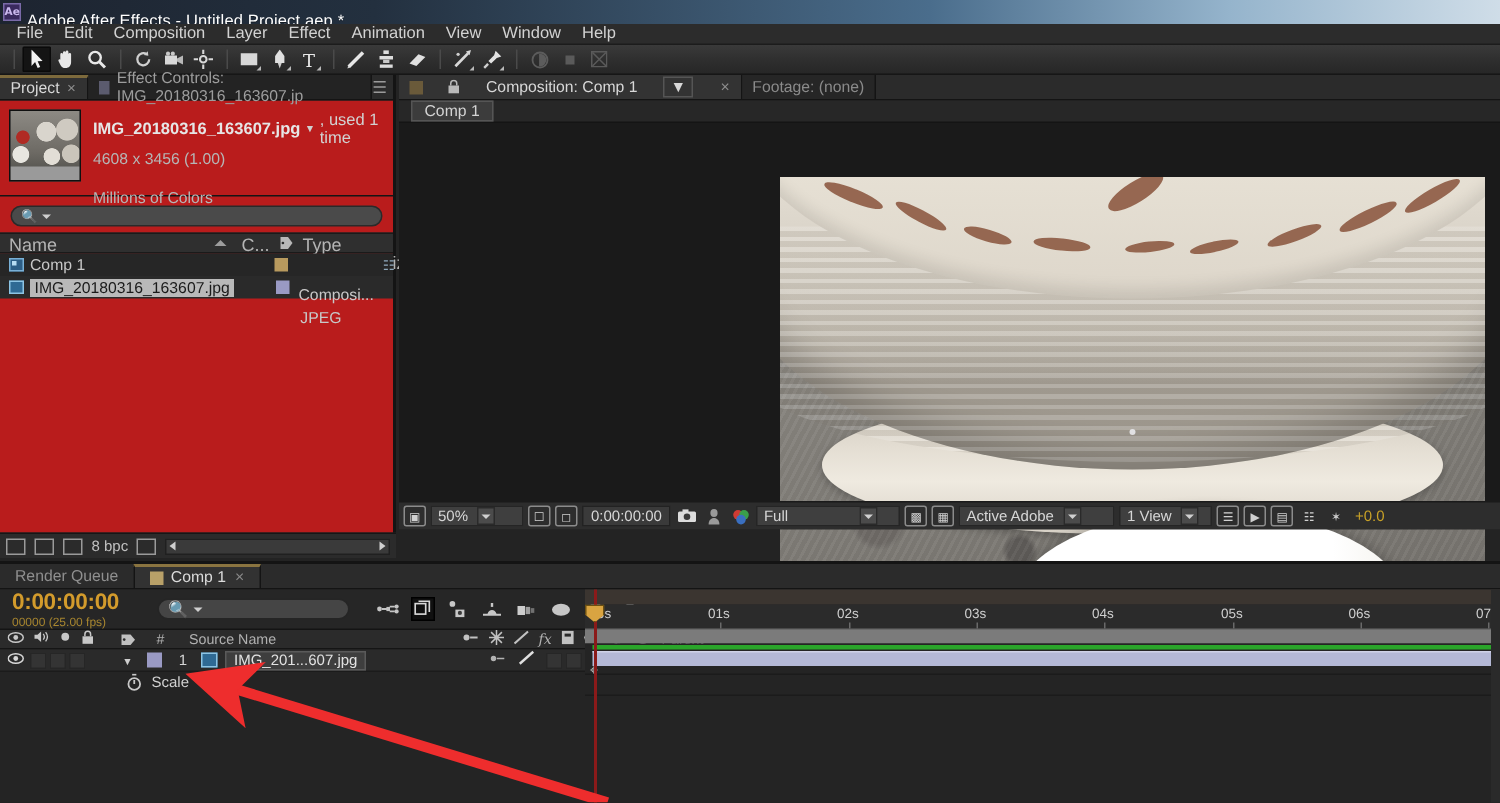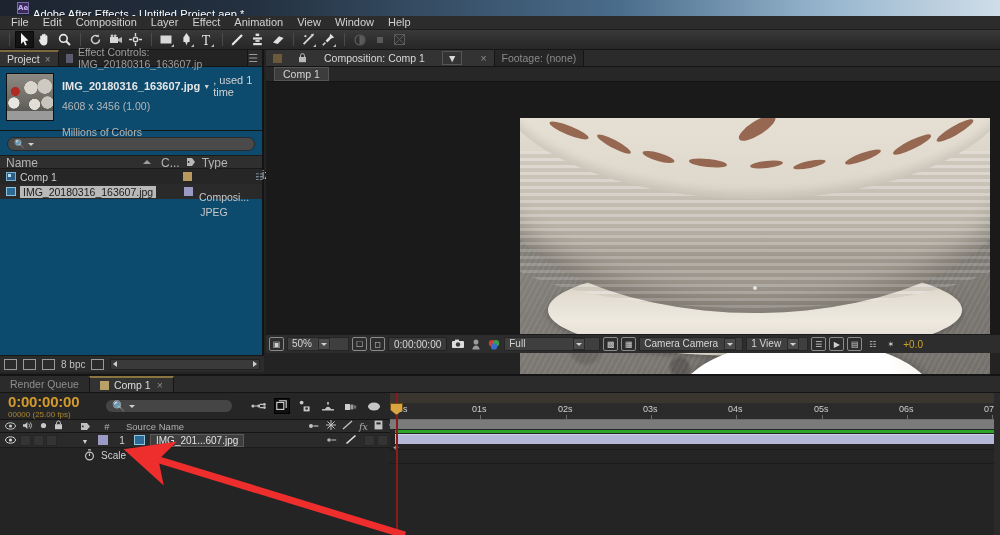--- a/index.html
+++ b/index.html
@@ -16,21 +16,21 @@
 
   
   .titlebar {
     position: absolute; left: 0; top: 0; width: 1000px; height: 16px;
     background: linear-gradient(90deg, #1d2430 0%, #23303f 25%, #4a6d8c 62%, #95b4cc 82%, #cfdde8 100%);
     display: flex; align-items: center; padding-left: 2px;
   }
   .ae-badge {
     width: 12px; height: 12px; background: #3a2a5e; border: 1px solid #7a6aa8;
     color: #cbb9ee; font-size: 7px; font-weight: bold; line-height: 10px; text-align: center;
-    margin-right: 4px; font-family: "DejaVu Sans", sans-serif; margin-left: 15px;
+    margin-right: 4px; font-family: "DejaVu Sans", sans-serif;
   }
   .title-text { color: #ffffff; font-size: 11px; letter-spacing: .1px; text-shadow: 0 1px 0 #00000066; margin-top: 11px; }
 
   
   .menubar {
     position: absolute; left: 0; top: 16px; width: 1000px; height: 14px;
     background: #2c2c2c; border-bottom: 1px solid #1c1c1c;
     display: flex; align-items: center; padding-left: 4px;
   }
   .menu-item { padding: 0 7px; font-size: 11px; color: #d2d2d2; line-height: 13px; cursor: default; }
@@ -49,21 +49,21 @@
   }
   .tool.active { background: #141414; box-shadow: inset 0 0 0 1px #0a0a0a; border-radius: 1px; }
   .tool svg { display: block; }
   .tool-sep { width: 1px; height: 13px; background: #4a4a4a; margin: 0 5px; }
   .tool .corner { position: absolute; right: 2px; bottom: 1px; width: 0; height: 0;
     border-left: 3px solid transparent; border-bottom: 3px solid #b9b9b9; }
 
   
   .project-panel {
     position: absolute; left: 0; top: 50px; width: 264px; height: 322px;
-    background: #0c4a6e; border-right: 2px solid #141414;
+    background: #b91c1c; border-right: 2px solid #141414;
   }
   .panel-tabbar {
     height: 17px; background: #2b2b2b; display: flex; align-items: stretch;
     border-bottom: 1px solid #141414;
   }
   .ptab {
     display: flex; align-items: center; padding: 0 7px; font-size: 10.5px;
     color: #9d9d9d; background: #232323; border-right: 1px solid #141414;
     position: relative;
   }
@@ -234,21 +234,21 @@
   .comp-bottombar {
     position: absolute; left: 0; bottom: 0; width: 734px; height: 19px;
     background: #2d2d2d; border-top: 1px solid #1a1a1a;
     display: flex; align-items: center; padding: 0 3px; gap: 3px;
   }
   .cb-ico { width: 15px; height: 14px; border: 1px solid #8b8b8b; border-radius: 2px;
             display:flex; align-items:center; justify-content:center; color:#d0d0d0; font-size:8px; }
   .cb-ico.plain { border: none; }
   .cb-sel {
     height: 14px; background: #3f3f3f; border: 1px solid #252525; display: flex;
-    align-items: flex-start; padding: 0 4px; font-size: 10px; color: #d6d6d6; gap: 6px;
+    align-items: center; padding: 0 4px; font-size: 10px; color: #d6d6d6; gap: 6px;
   }
   .cb-sel .dd { width: 12px; height: 12px; background: #4b4b4b; border: 1px solid #2a2a2a;
                 display:flex; align-items:center; justify-content:center; }
   .cb-sel .dd i { width:0;height:0;border-left:3px solid transparent;border-right:3px solid transparent;border-top:3px solid #d0d0d0; display:block; }
   .cb-time { height: 14px; background: #3a3a3a; border: 1px solid #222; padding: 0 5px;
              font-size: 10px; color: #d8d8d8; display:flex; align-items:center; }
   .cb-plus { color: #c9a227; font-size: 10px; padding-left: 2px; }
 
   
   .timeline {
@@ -647,21 +647,21 @@
         </span>
         <span class="cb-sel" style="width:96px;gap:48px;">
           <span>Full</span>
           <span class="dd">
               <i></i>
             </span>
         </span>
         <span class="cb-ico">▩</span>
         <span class="cb-ico">▦</span>
         <span class="cb-sel" style="width:104px;">
-          <span>Camera Camera</span>
+          <span>Active Adobe</span>
           <span class="dd">
               <i></i>
             </span>
         </span>
         <span class="cb-sel" style="width:62px;">
           <span>1 View</span>
           <span class="dd">
               <i></i>
             </span>
         </span>

